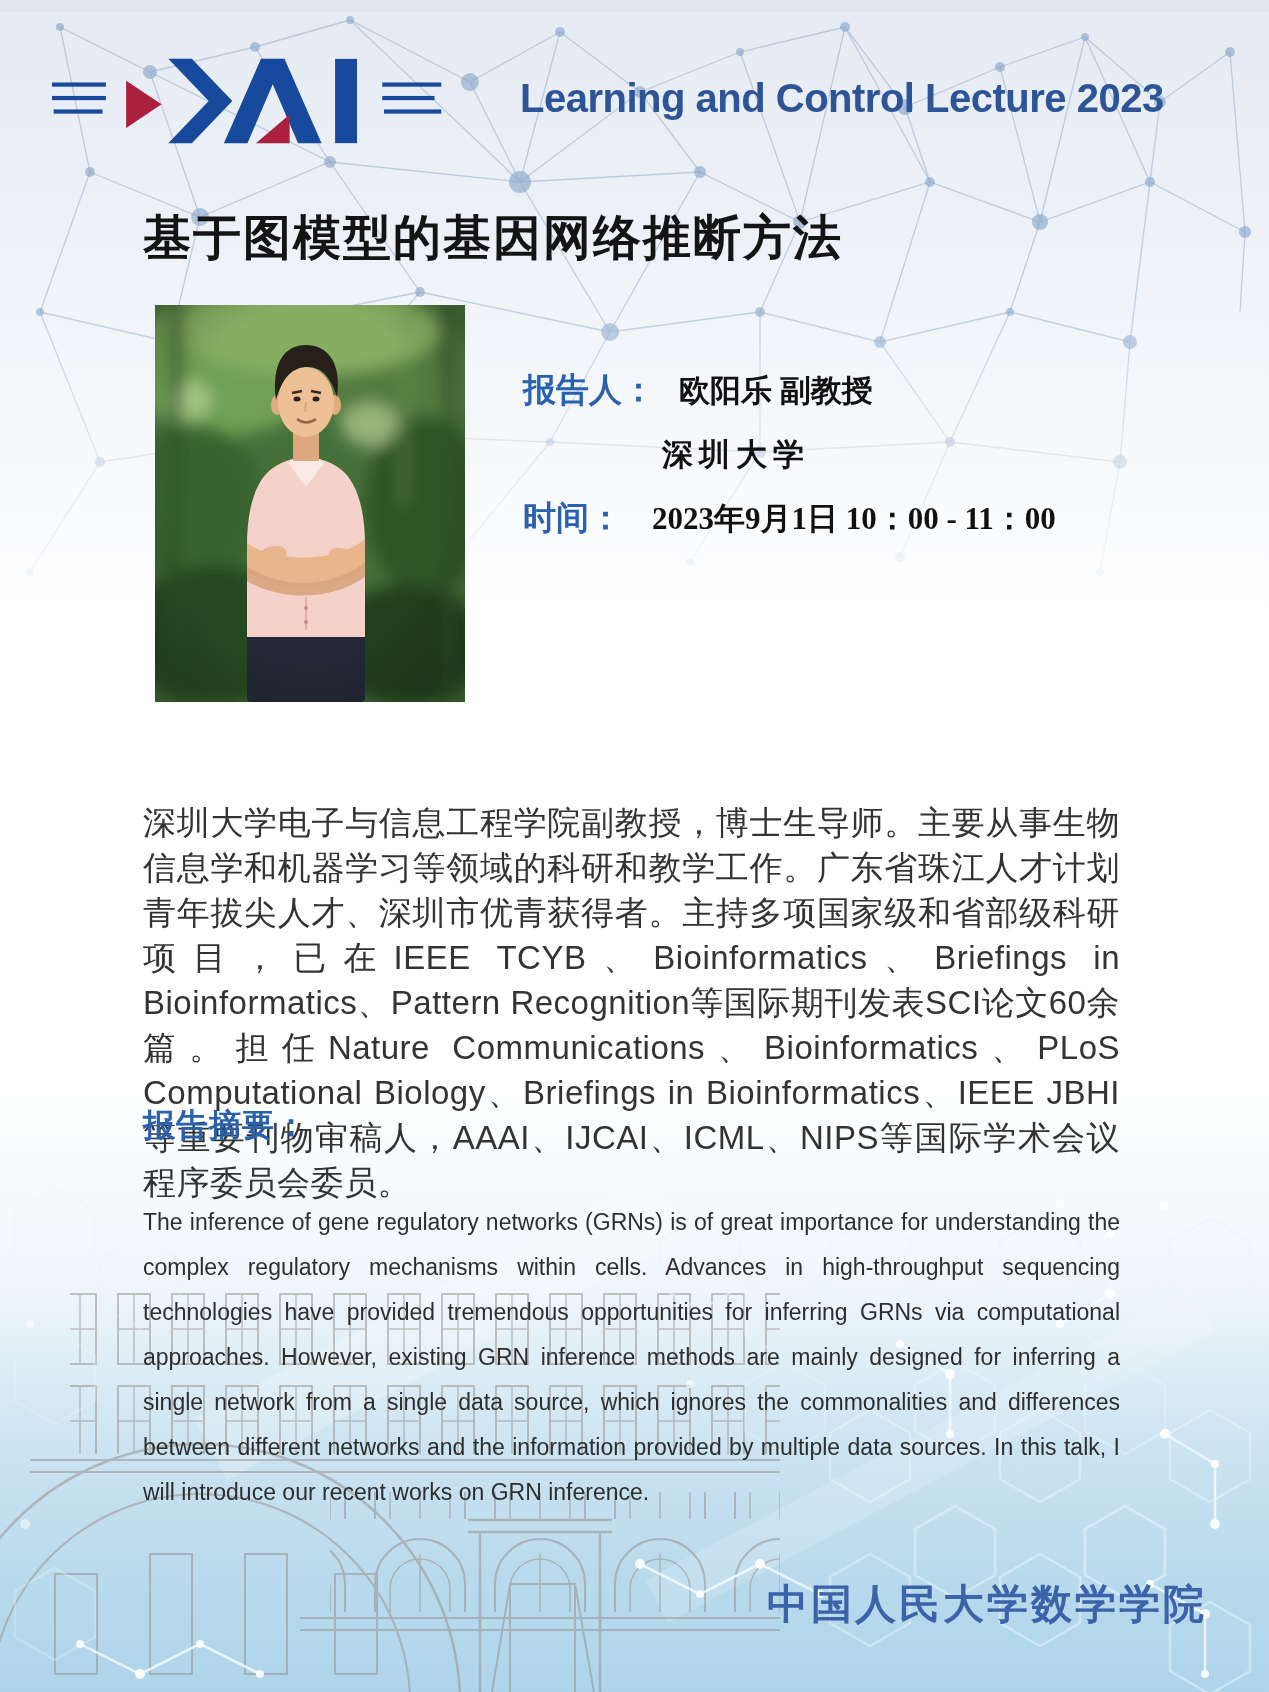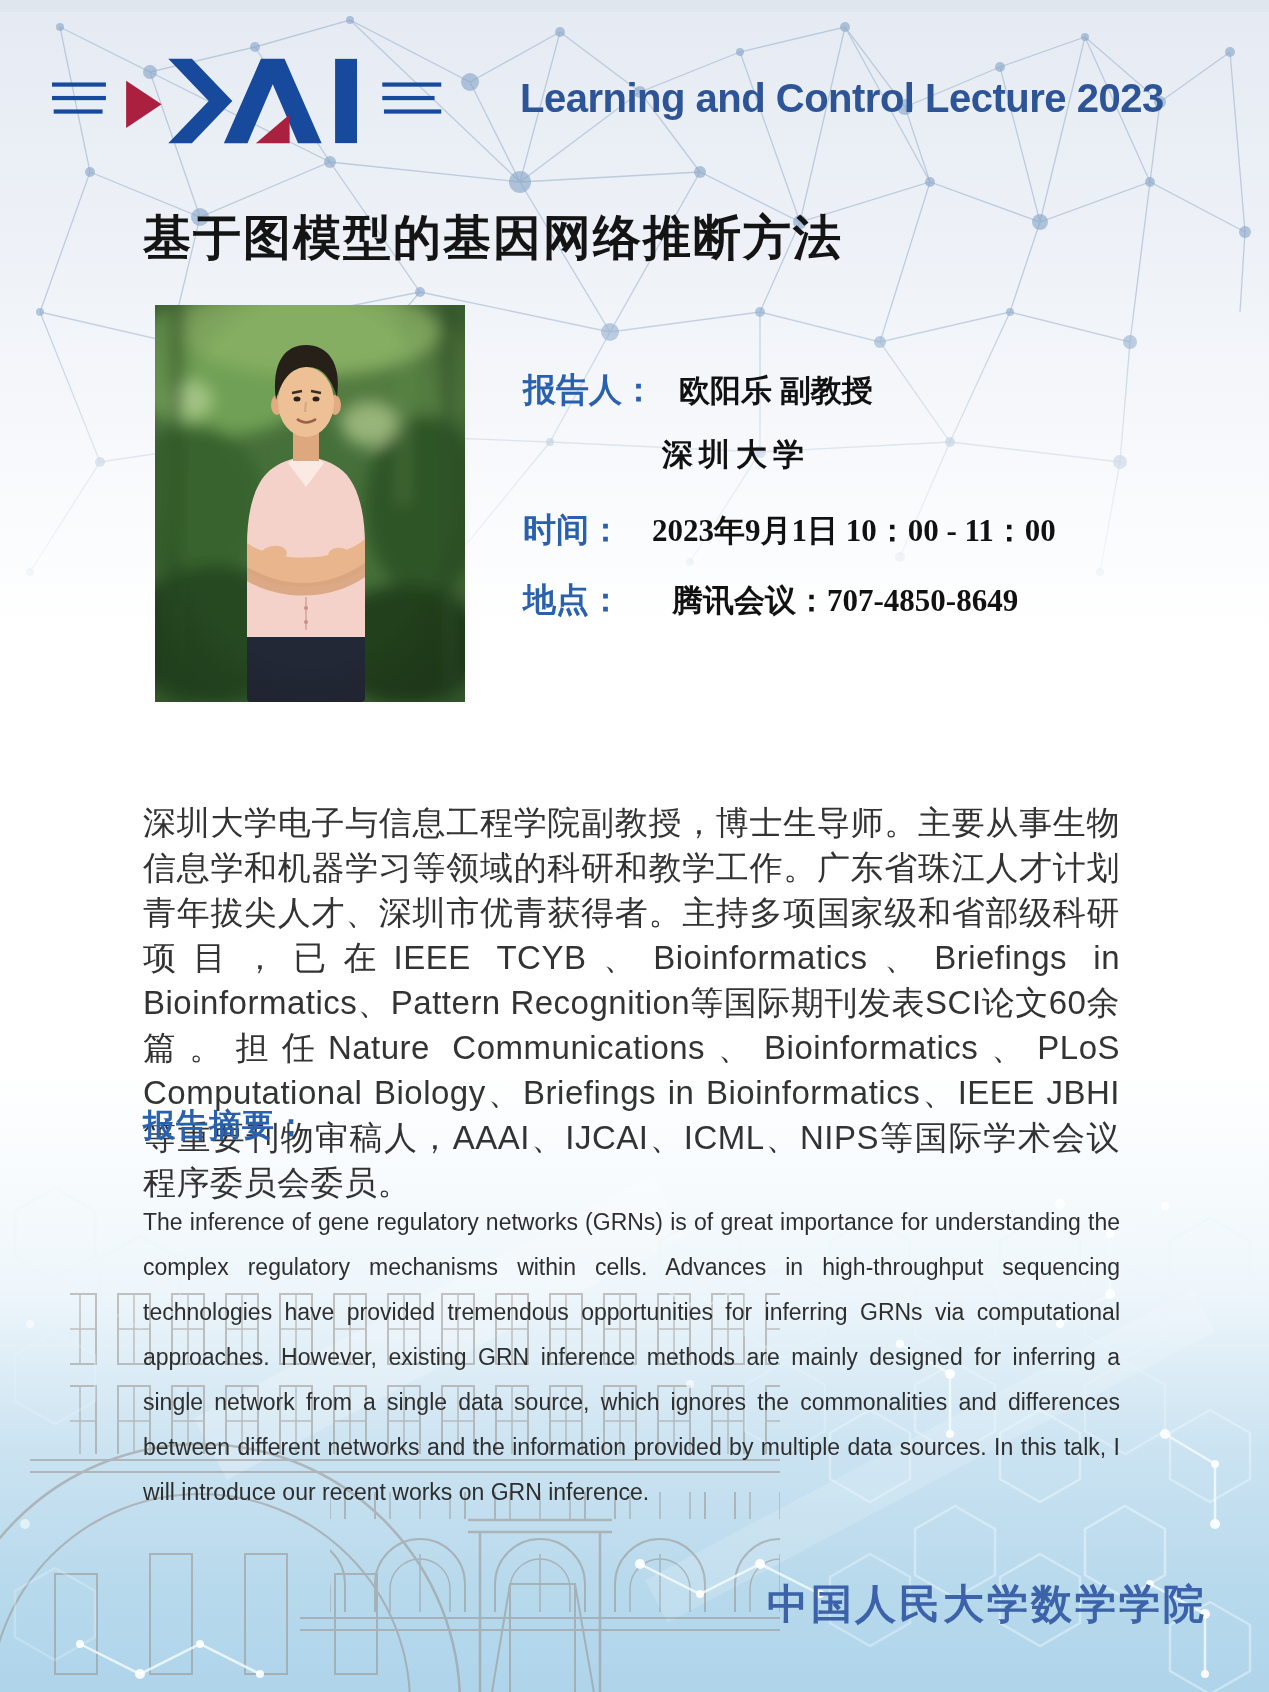--- a/index.html
+++ b/index.html
@@ -29,21 +29,21 @@
   .main-title{position:absolute;left:143px;top:194px;width:1000px;
     font-size:48px;font-weight:700;color:#141414;letter-spacing:2px;}
 
   
   .photo{position:absolute;left:155px;top:293px;width:310px;height:397px;overflow:hidden;}
   .info-row{position:absolute;left:523px;white-space:nowrap;}
   .info-label{display:inline-block;font-size:33px;font-weight:bold;color:#2a61ae;vertical-align:top;}
   .info-value{display:inline-block;font-family:"Liberation Serif",serif;font-size:31px;font-weight:600;color:#111;vertical-align:top;padding-top:2px;}
   .row-speaker{top:356px;}  .row-speaker .info-value{margin-left:24px;}
   .row-affil{top:420px;}    .row-affil .info-value{margin-left:139px;letter-spacing:6px;}
-  .row-time{top:496px;}     .row-time .info-value{margin-left:30px;}
+  .row-time{top:484px;}     .row-time .info-value{margin-left:30px;}
   .row-place{top:566px;}    .row-place .info-value{margin-left:50px;}
 
   
   .sec-head{position:absolute;left:143px;font-size:32px;font-weight:bold;color:#2a61ae;letter-spacing:1px;}
   .bio-head{top:722px;}
   .abs-head{top:1092px;}
   .para{position:absolute;left:143px;width:977px;text-align:justify;color:#333;}
   .bio-body{top:788px;font-size:33px;line-height:45px;letter-spacing:0.5px;}
   .abs-body{top:1188px;font-size:23px;line-height:45px;color:#2e2e2e;}
 
@@ -294,23 +294,20 @@
 
   <div class="info-row row-speaker">
     <span class="info-label">报告人：</span><span class="info-value">欧阳乐 副教授</span>
   </div>
   <div class="info-row row-affil">
     <span class="info-value">深圳大学</span>
   </div>
   <div class="info-row row-time">
     <span class="info-label">时间：</span><span class="info-value">2023年9月1日 10：00 - 11：00</span>
   </div>
-  <div class="info-row row-place">
-    <span class="info-label">地点：</span><span class="info-value">腾讯会议：707-4850-8649</span>
-  </div>
 
   <div class="para bio-body">深圳大学电子与信息工程学院副教授，博士生导师。主要从事生物信息学和机器学习等领域的科研和教学工作。广东省珠江人才计划青年拔尖人才、深圳市优青获得者。主持多项国家级和省部级科研项目，已在IEEE TCYB、Bioinformatics、Briefings in Bioinformatics、Pattern Recognition等国际期刊发表SCI论文60余篇。担任Nature Communications、Bioinformatics、PLoS Computational Biology、Briefings in Bioinformatics、IEEE JBHI等重要刊物审稿人，AAAI、IJCAI、ICML、NIPS等国际学术会议程序委员会委员。</div>
 
   <div class="sec-head abs-head">报告摘要：</div>
   <div class="para abs-body">The inference of gene regulatory networks (GRNs) is of great importance for understanding the complex regulatory mechanisms within cells. Advances in high-throughput sequencing technologies have provided tremendous opportunities for inferring GRNs via computational approaches. However, existing GRN inference methods are mainly designed for inferring a single network from a single data source, which ignores the commonalities and differences between different networks and the information provided by multiple data sources. In this talk, I will introduce our recent works on GRN inference.</div>
 
   <div class="footer">
     <div>中国人民大学数学学院</div>
   </div>
 

